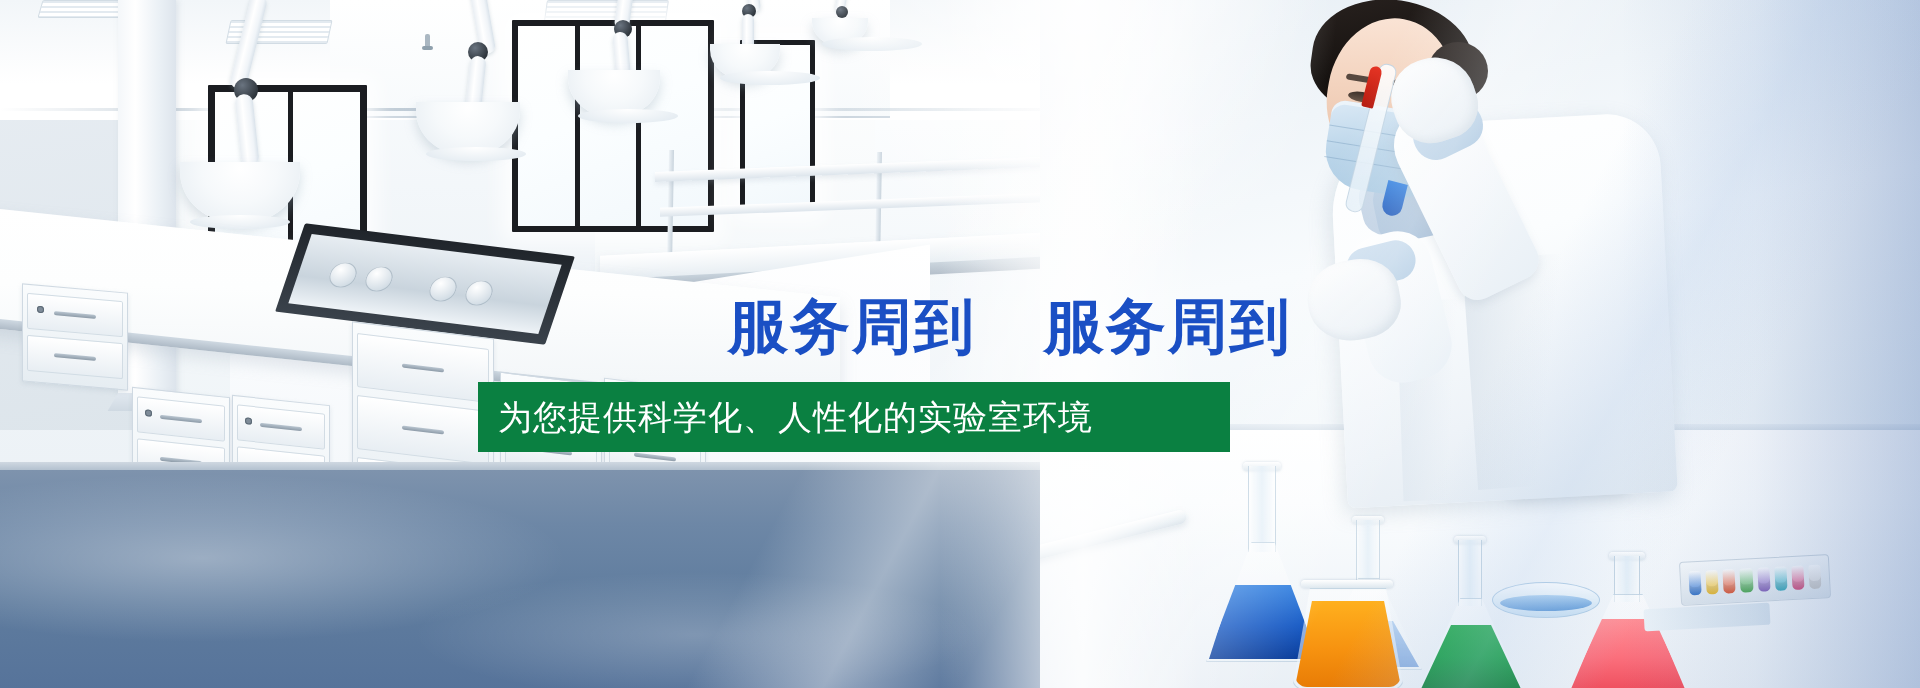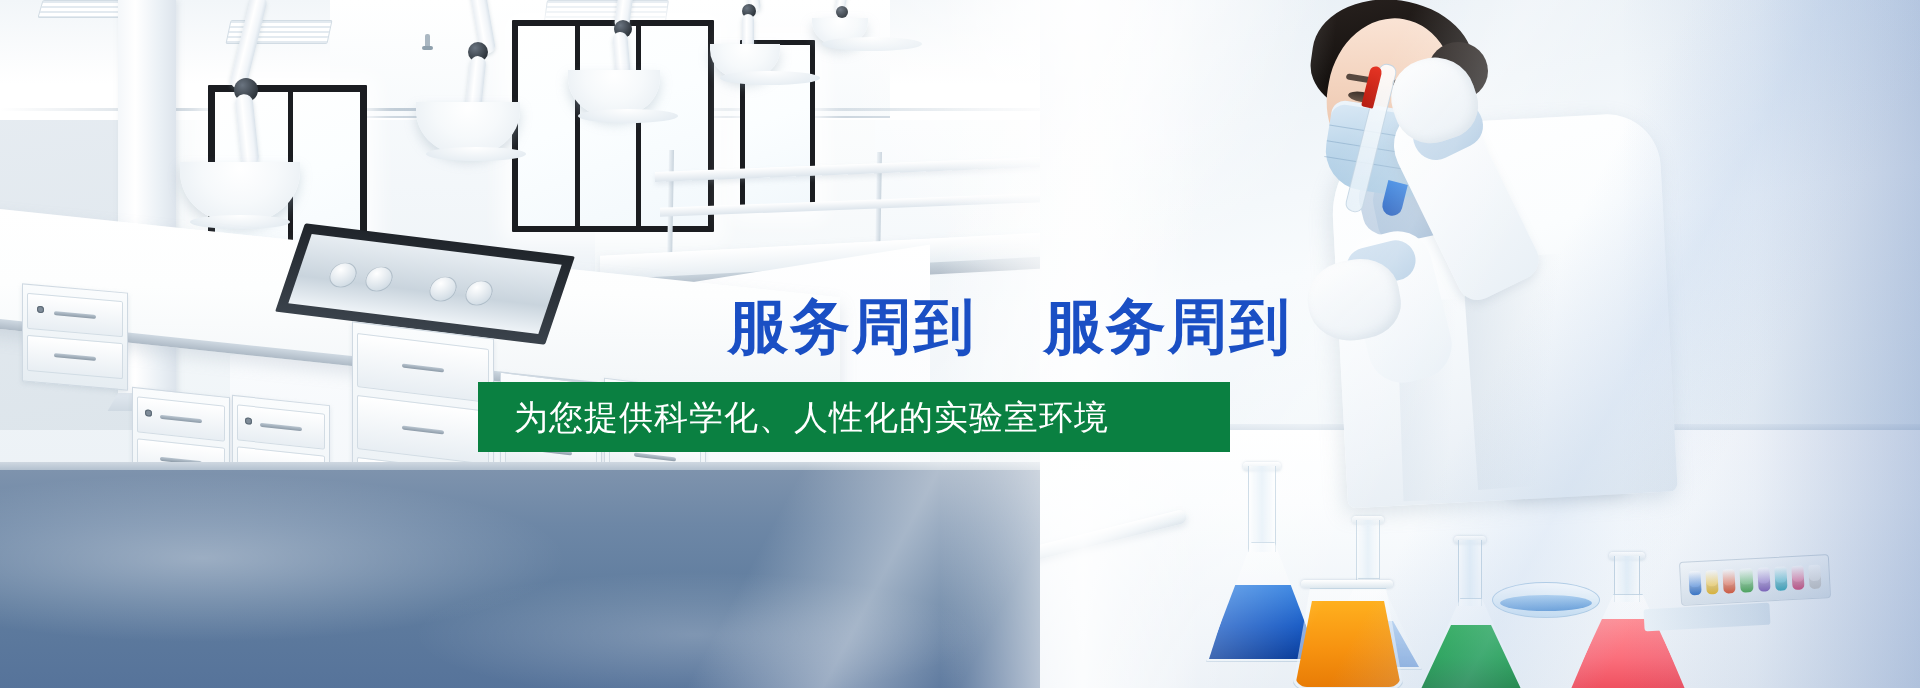--- a/index.html
+++ b/index.html
@@ -559,21 +559,21 @@
   }
   .cn-main .sp{display:inline-block;width:22px;}
   .green-bar{
     position:absolute;left:478px;top:382px;width:752px;height:70px;
     background:#0a8041;
     display:flex;align-items:center;
   }
   .green-bar .txt{
     font-family:"DejaVu Sans","Liberation Sans",sans-serif;
     font-size:34px;color:#ffffff;letter-spacing:1px;white-space:nowrap;
-    padding-left:36px;line-height:1;
+    padding-left:20px;line-height:1;
   }
 </style>
 </head>
 <body>
 
 <div class="banner">
 
   <div class="scene">
     <div class="room"></div>
 

